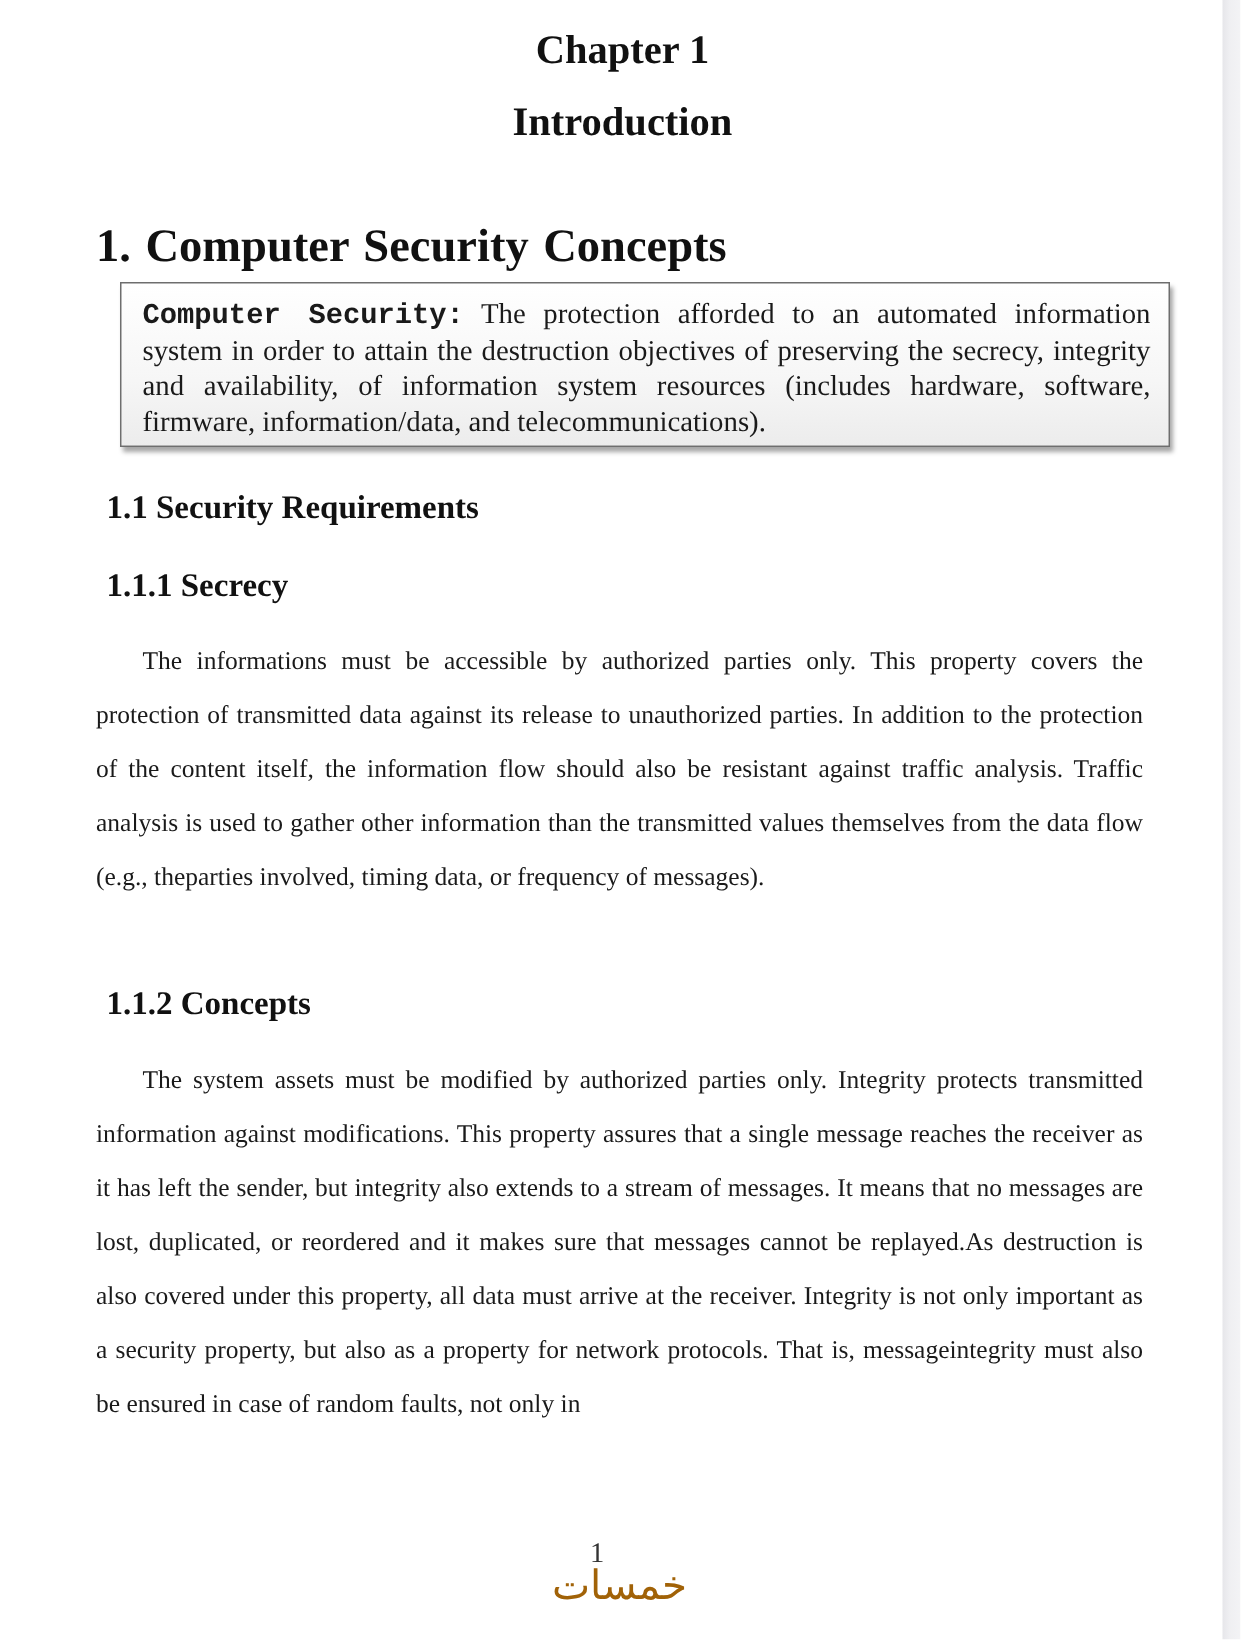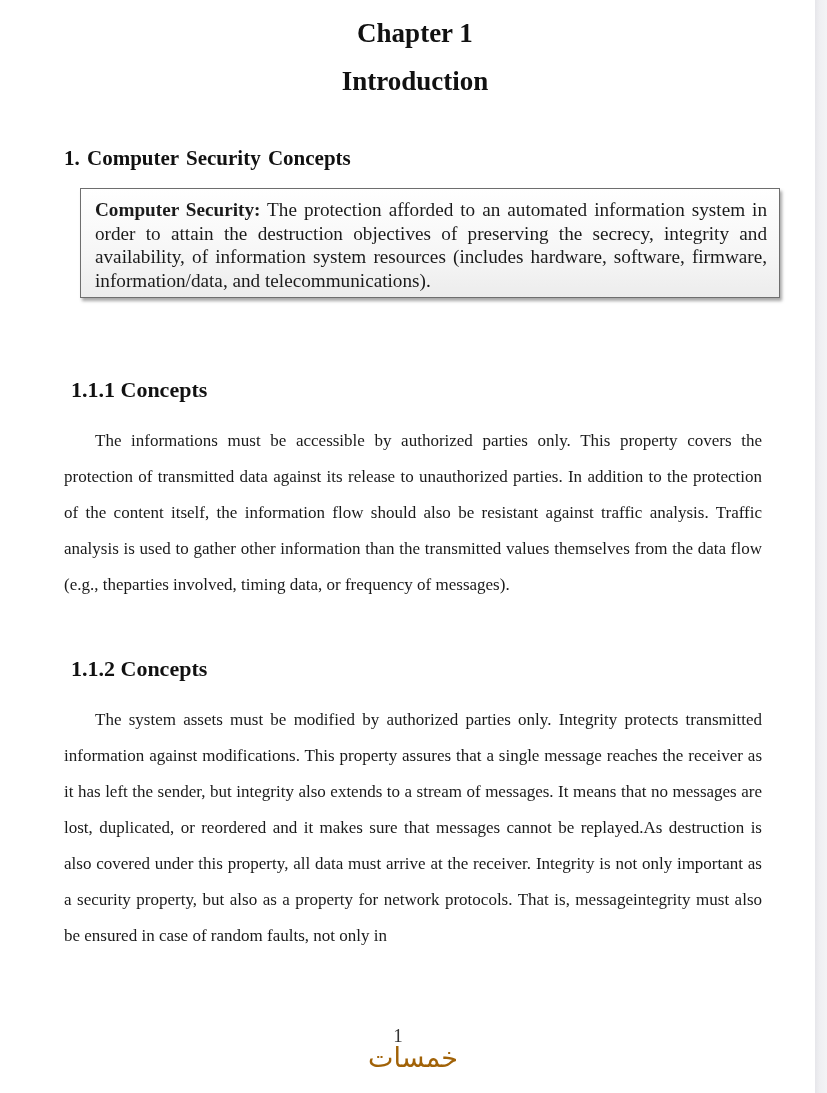--- a/index.html
+++ b/index.html
@@ -40,21 +40,21 @@
       color: #111;
       margin: 0;
     }
     .chapter-num { top: 18px; }
     .chapter-title { top: 66px; }
 
     .h1 {
       position: absolute;
       left: 64px;
       top: 146px;
-      font-size: 21px;
+      font-size: 31px;
       font-weight: bold;
       margin: 0;
       color: #111;
       word-spacing: 2px;
     }
     .def-box {
       position: absolute;
       left: 80px;
       top: 188px;
       width: 700px;
@@ -62,21 +62,21 @@
       box-sizing: border-box;
       border: 1.5px solid #6e6e6e;
       background: linear-gradient(to bottom, #ffffff 0%, #f6f6f6 60%, #ececec 100%);
       box-shadow: 2px 3px 3px rgba(0,0,0,0.35);
       padding: 9px 12px 0 14px;
       font-size: 19.2px;
       line-height: 23.5px;
       text-align: justify;
       color: #1a1a1a;
     }
-    .def-box .term { font-weight: bold; }
+    .def-box .term { font-weight: bold; font-family: Liberation Mono, monospace; }
 
     .h2 {
       position: absolute;
       left: 71px;
       font-size: 22px;
       font-weight: bold;
       margin: 0;
       color: #111;
     }
     .h2.req { top: 325px; }
@@ -124,22 +124,23 @@
 <div class="page">
   <h1 class="chapter-num">Chapter 1</h1>
   <h1 class="chapter-title">Introduction</h1>
 
   <h2 class="h1">1. Computer  Security Concepts</h2>
 
   <div class="def-box">
     <span class="term">Computer Security:</span><span> The protection afforded to an automated information system in order to attain the destruction objectives of preserving the secrecy, integrity and availability, of information system resources (includes hardware, software, firmware, information/data, and telecommunications).</span>
   </div>
 
+  <h3 class="h2 req">1.1 Security Requirements</h3>
 
-  <h4 class="h2 secrecy">1.1.1 Concepts</h4>
+  <h4 class="h2 secrecy">1.1.1 Secrecy</h4>
   <p class="para p1">The informations must be accessible by authorized parties only. This property covers the protection of transmitted data against its release to unauthorized parties. In addition to the protection of the content itself, the information flow should also be resistant against traffic analysis. Traffic analysis is used to gather other information than the transmitted values themselves from the data flow (e.g., theparties involved, timing data, or frequency of messages).</p>
 
   <h4 class="h2 integrity">1.1.2 Concepts</h4>
   <p class="para p2">The system assets must be modified by authorized parties only. Integrity protects transmitted information against modifications. This property assures that a single message reaches the receiver as it has left the sender, but integrity also extends to a stream of messages.  It means that no messages are lost, duplicated, or reordered and it makes sure that messages cannot be replayed.As destruction is also covered under this property, all data must arrive at the receiver. Integrity is not only important as a security property, but also as a property for network protocols. That is, messageintegrity must also be ensured in case of random faults, not only in</p>
 
   <div class="page-number">1</div>
   <div class="watermark">خمسات</div>
 </div>
 
 <div class="edge-strip"></div>

